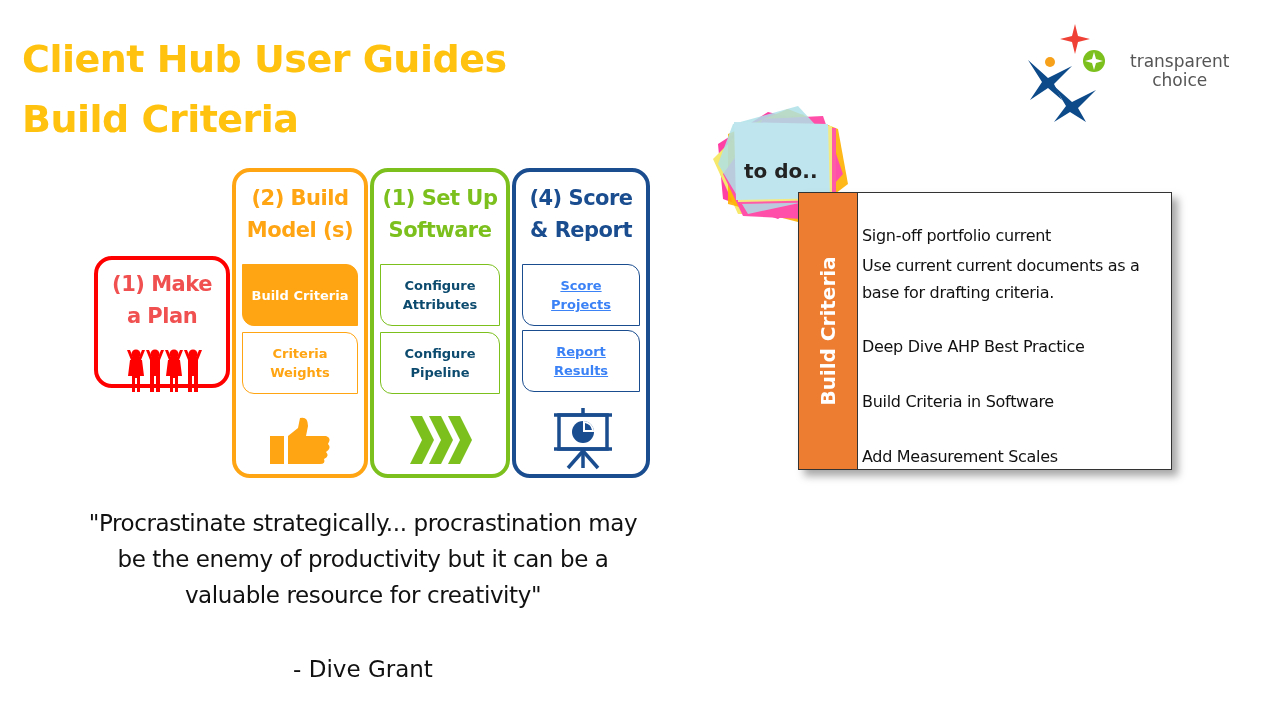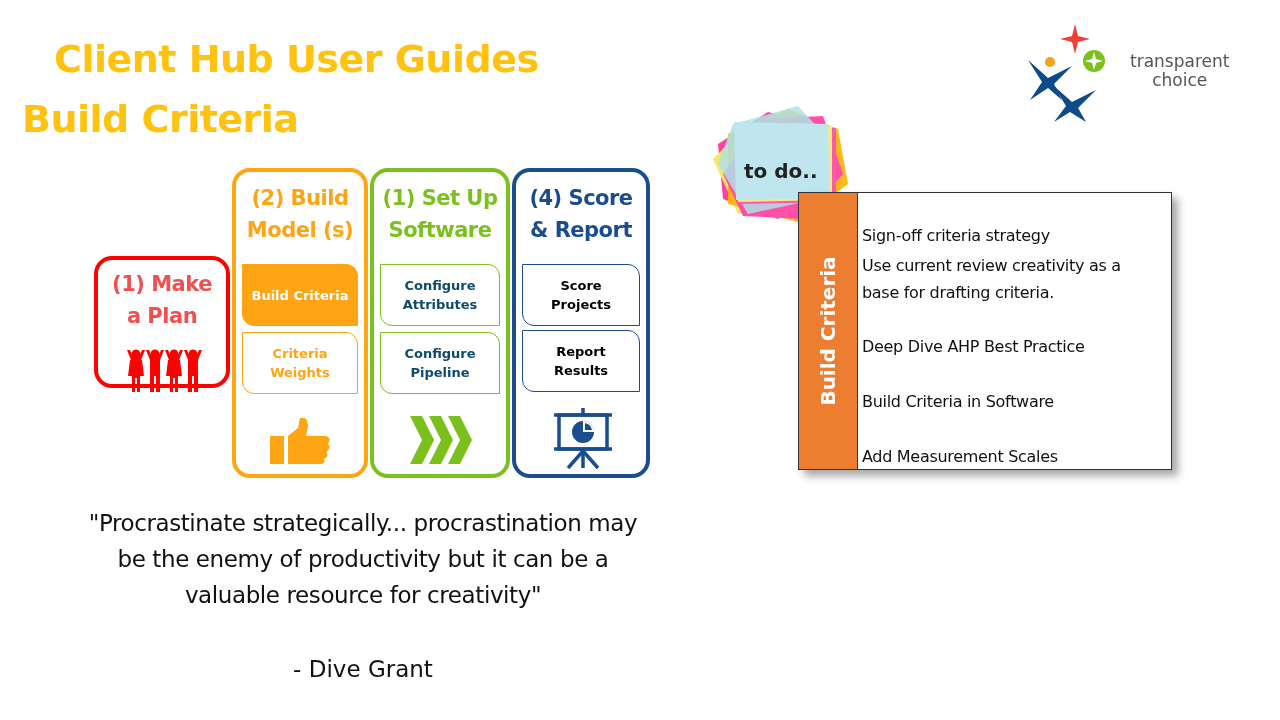--- a/index.html
+++ b/index.html
@@ -1,20 +1,20 @@
 <!DOCTYPE html>
 <html><head>
 <meta charset="utf-8">
 <style>
   * { box-sizing: border-box; margin: 0; padding: 0; }
   html, body { width: 1280px; height: 720px; background: #ffffff; overflow: hidden; }
   body { position: relative; font-family: "Liberation Sans", "DejaVu Sans", sans-serif; }
 
   .title { position: absolute; left: 22px; font-family: "DejaVu Sans", sans-serif; font-weight: bold; color: #ffc20e; font-size: 38px; letter-spacing: -0.5px; line-height: 1; }
-  .title.l1 { top: 40px; margin-left: 32px; }
+  .title.l1 { top: 40px; }
   .title.l2 { top: 100px; }
 
   
   .logo { position: absolute; left: 1020px; top: 20px; width: 240px; height: 105px; }
   .logo-text { position: absolute; left: 110px; top: 32px; font-family: "DejaVu Sans", sans-serif; color: #555555; font-size: 17px; line-height: 19px; text-align: center; }
 
   
   .stage { position: absolute; border-radius: 18px; border: 4px solid; background: #fff; }
   .stage-title { position: absolute; left: 0; right: 0; text-align: center; font-family: "DejaVu Sans", sans-serif; font-weight: bold; font-size: 21px; line-height: 32px; letter-spacing: -0.5px; }
   .sub { position: absolute; left: 6px; right: 6px; height: 62px; border-radius: 0 12px 0 12px; border: 1.5px solid; display: flex; align-items: center; justify-content: center; text-align: center; font-family: "DejaVu Sans", sans-serif; font-weight: bold; font-size: 13px; line-height: 19px; padding: 0 6px; }
@@ -26,21 +26,21 @@
   .s3 { left: 370px; top: 168px; width: 140px; height: 310px; border-color: #7cc01e; }
   .s3 .stage-title { top: 10px; color: #7cc01e; }
   .s4 { left: 512px; top: 168px; width: 138px; height: 310px; border-color: #1a4d8f; }
   .s4 .stage-title { top: 10px; color: #1a4d8f; }
 
   .s2 .sub.a { top: 92px; background: #ffa412; border-color: #ffa412; color: #fff; }
   .s2 .sub.b { top: 160px; border-color: #ffa412; color: #ffa412; }
   .s3 .sub { border-color: #7cc01e; color: #0c4a6e; }
   .s3 .sub.a { top: 92px; }
   .s3 .sub.b { top: 160px; }
-  .s4 .sub { border-color: #1a4d8f; color: #000000; }
+  .s4 .sub { border-color: #1a4d8f; color: #3b82f6; text-decoration: underline; }
   .s4 .sub.a { top: 92px; }
   .s4 .sub.b { top: 158px; }
 
   .icon { position: absolute; }
   .s1 .icon { left: 28px; top: 88px; width: 76px; height: 44px; }
   .s2 .icon { left: 32px; top: 244px; width: 66px; height: 50px; }
   .s3 .icon { left: 36px; top: 244px; width: 62px; height: 48px; }
   .s4 .icon { left: 36px; top: 236px; width: 62px; height: 62px; }
 
   
@@ -201,22 +201,22 @@
   <polygon points="28,20 124,22 124,96 30,98" fill="#f4ea82"></polygon>
   <polygon points="26,18 120,20 122,94 28,96" fill="#bfe6ee"></polygon>
   <text x="36" y="74" font-family="DejaVu Sans, sans-serif" font-weight="bold" font-size="20" fill="#222">to do..</text>
 </svg>
 
 <div class="todo-card">
   <div class="todo-side">
     <div class="todo-side-label">Build Criteria</div>
   </div>
   <div class="todo-body">
-    <div class="todo-item" style="top:29px">Sign-off criteria strategy</div>
-    <div class="todo-item" style="top:59px">Use current review creativity as a</div>
+    <div class="todo-item" style="top:29px">Sign-off portfolio current</div>
+    <div class="todo-item" style="top:59px">Use current current documents as a</div>
     <div class="todo-item" style="top:86px">base for drafting criteria.</div>
     <div class="todo-item" style="top:140px">Deep Dive AHP Best Practice</div>
     <div class="todo-item" style="top:195px">Build Criteria in Software</div>
     <div class="todo-item" style="top:250px">Add Measurement Scales</div>
   </div>
 </div>
 
 <div class="quote">
   <div>"Procrastinate strategically... procrastination may</div>
   <div>be the enemy of productivity but it can be a</div>

